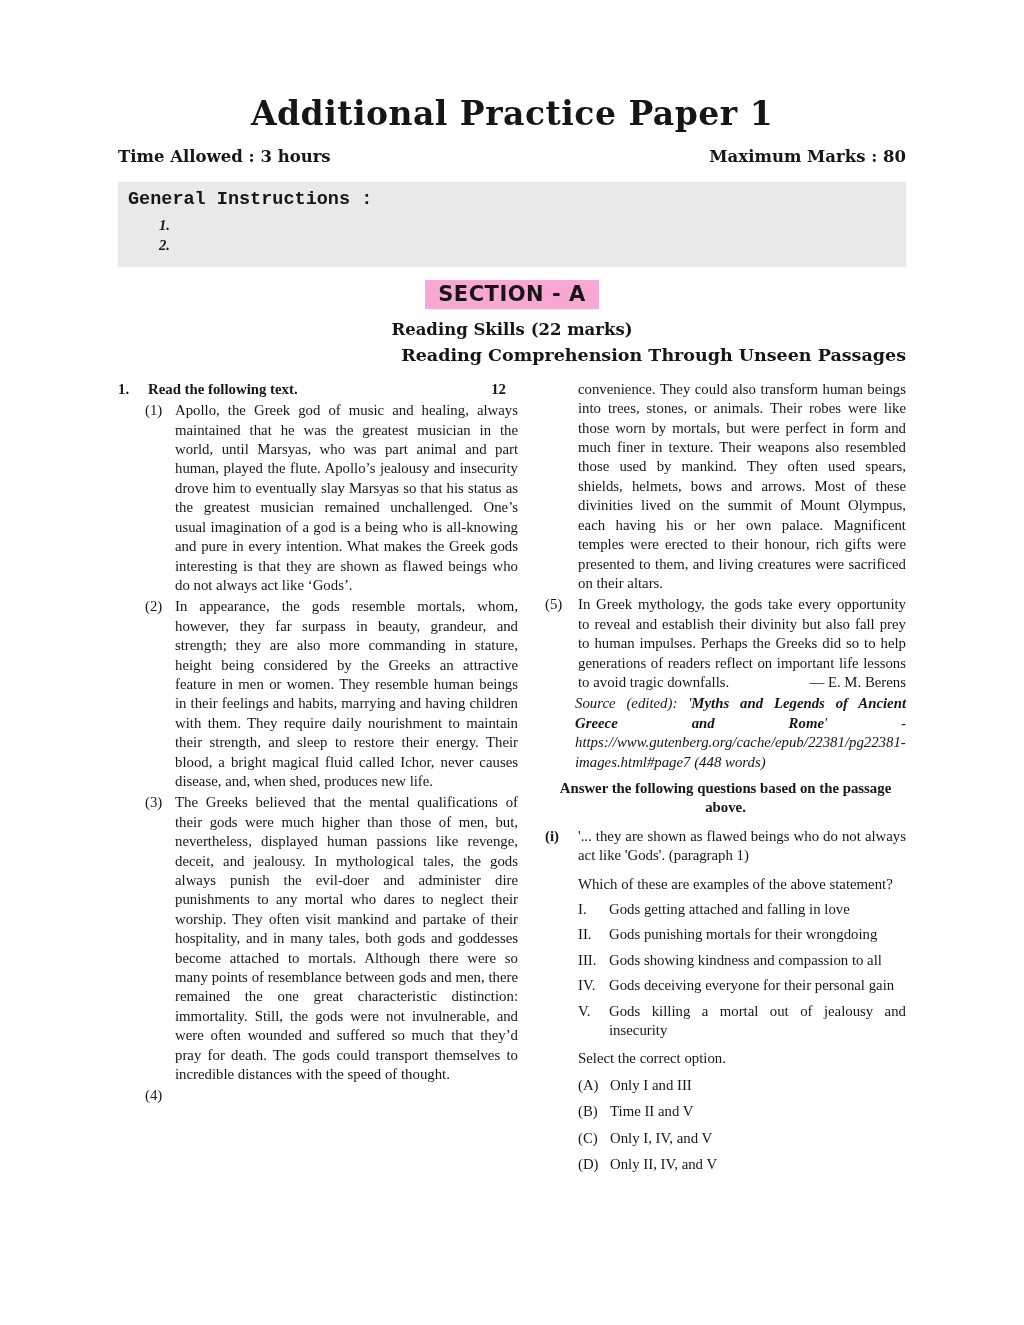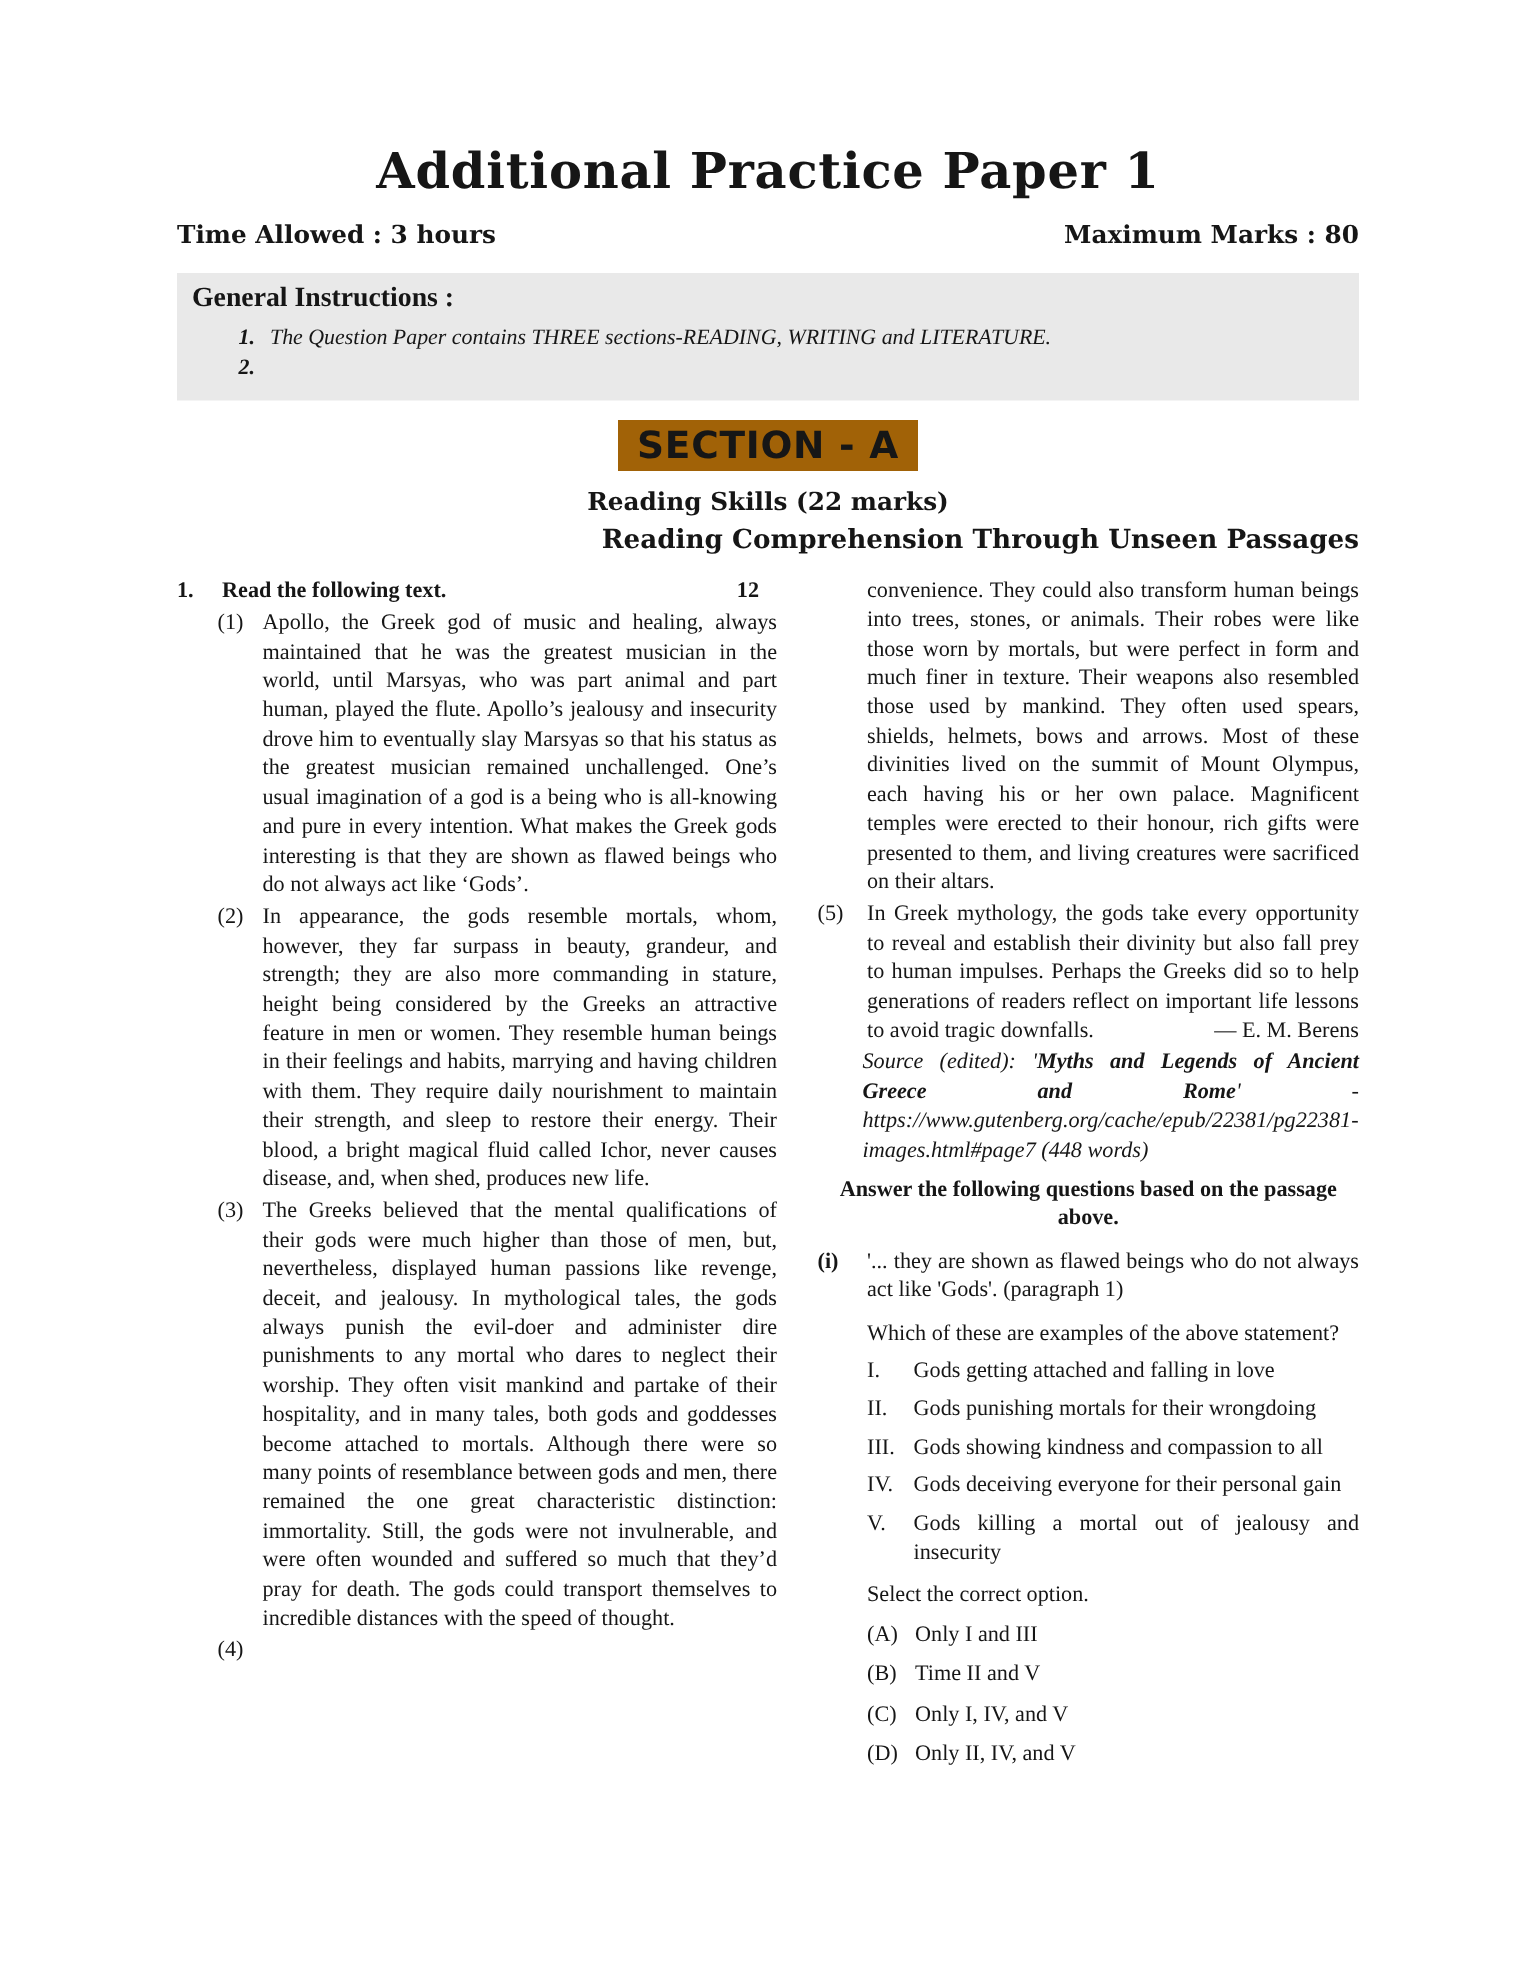--- a/index.html
+++ b/index.html
@@ -3,27 +3,27 @@
 <meta charset="utf-8">
 <style>
   html,body{margin:0;padding:0;background:#ffffff;}
   body{width:1024px;height:1325px;color:#161616;font-family:"Liberation Serif",serif;-webkit-font-smoothing:antialiased;}
   .page{box-sizing:border-box;width:1024px;height:1004px;padding:94px 118px 0 118px;}
 
   .page-title{text-align:center;font-family:"DejaVu Serif",serif;font-weight:bold;font-size:33px;letter-spacing:.5px;margin:0;}
   .meta-row{display:flex;justify-content:space-between;margin-top:14px;font-weight:bold;font-size:16.5px;font-family:"DejaVu Serif",serif;}
 
   .gi-box{background:#e9e9e9;margin-top:16px;padding:7px 14px 11px 10px;}
-  .gi-heading{font-family:Liberation Serif, serif;font-weight:bold;font-size:18.5px;}
+  .gi-heading{font-family:Liberation Mono, monospace;font-weight:bold;font-size:18.5px;}
   .gi-list{margin-top:5px;padding-left:26px;font-style:italic;font-size:14.6px;line-height:1.4;}
   .gi-item{display:flex;}
   .gi-num{width:16px;flex:none;font-weight:bold;margin-right:10px;text-align:right;}
 
   .banner-wrap{text-align:center;margin-top:13px;}
-  .banner{display:inline-block;background:#a16207;font-family:"DejaVu Sans",sans-serif;font-weight:bold;font-size:25px;padding:2px 13px 3px 13px;letter-spacing:.5px;}
+  .banner{display:inline-block;background:#f9a8d4;font-family:"DejaVu Sans",sans-serif;font-weight:bold;font-size:21px;padding:2px 13px 3px 13px;letter-spacing:.5px;}
   .section-subtitle{text-align:center;font-weight:bold;font-size:16.5px;margin-top:11px;font-family:"DejaVu Serif",serif;}
   .section-subheading{text-align:right;font-weight:bold;font-size:17.5px;margin-top:6px;font-family:"DejaVu Serif",serif;}
 
   .columns{display:flex;gap:27px;margin-top:15px;font-size:14.8px;line-height:19.4px;}
   .col-left{width:400px;flex:none;}
   .col-right{width:361px;flex:none;}
 
   .q-header{display:flex;font-weight:bold;}
   .q-num{width:30px;flex:none;}
   .q-prompt{flex:1;}
@@ -67,21 +67,20 @@
   <div class="meta-row">
     <span>Time Allowed : 3 hours</span>
     <span>Maximum Marks : 80</span>
   </div>
 
   <div class="gi-box">
     <div class="gi-heading">General Instructions :</div>
     <div class="gi-list">
       <div class="gi-item">
         <span class="gi-num">1.</span>
-        <span class="gi-text">The Question Paper contains THREE sections-READING, WRITING and LITERATURE.</span>
       </div>
       <div class="gi-item">
         <span class="gi-num">2.</span>
       </div>
     </div>
   </div>
 
   <div class="banner-wrap">
     <span class="banner">SECTION - A</span>
   </div>

